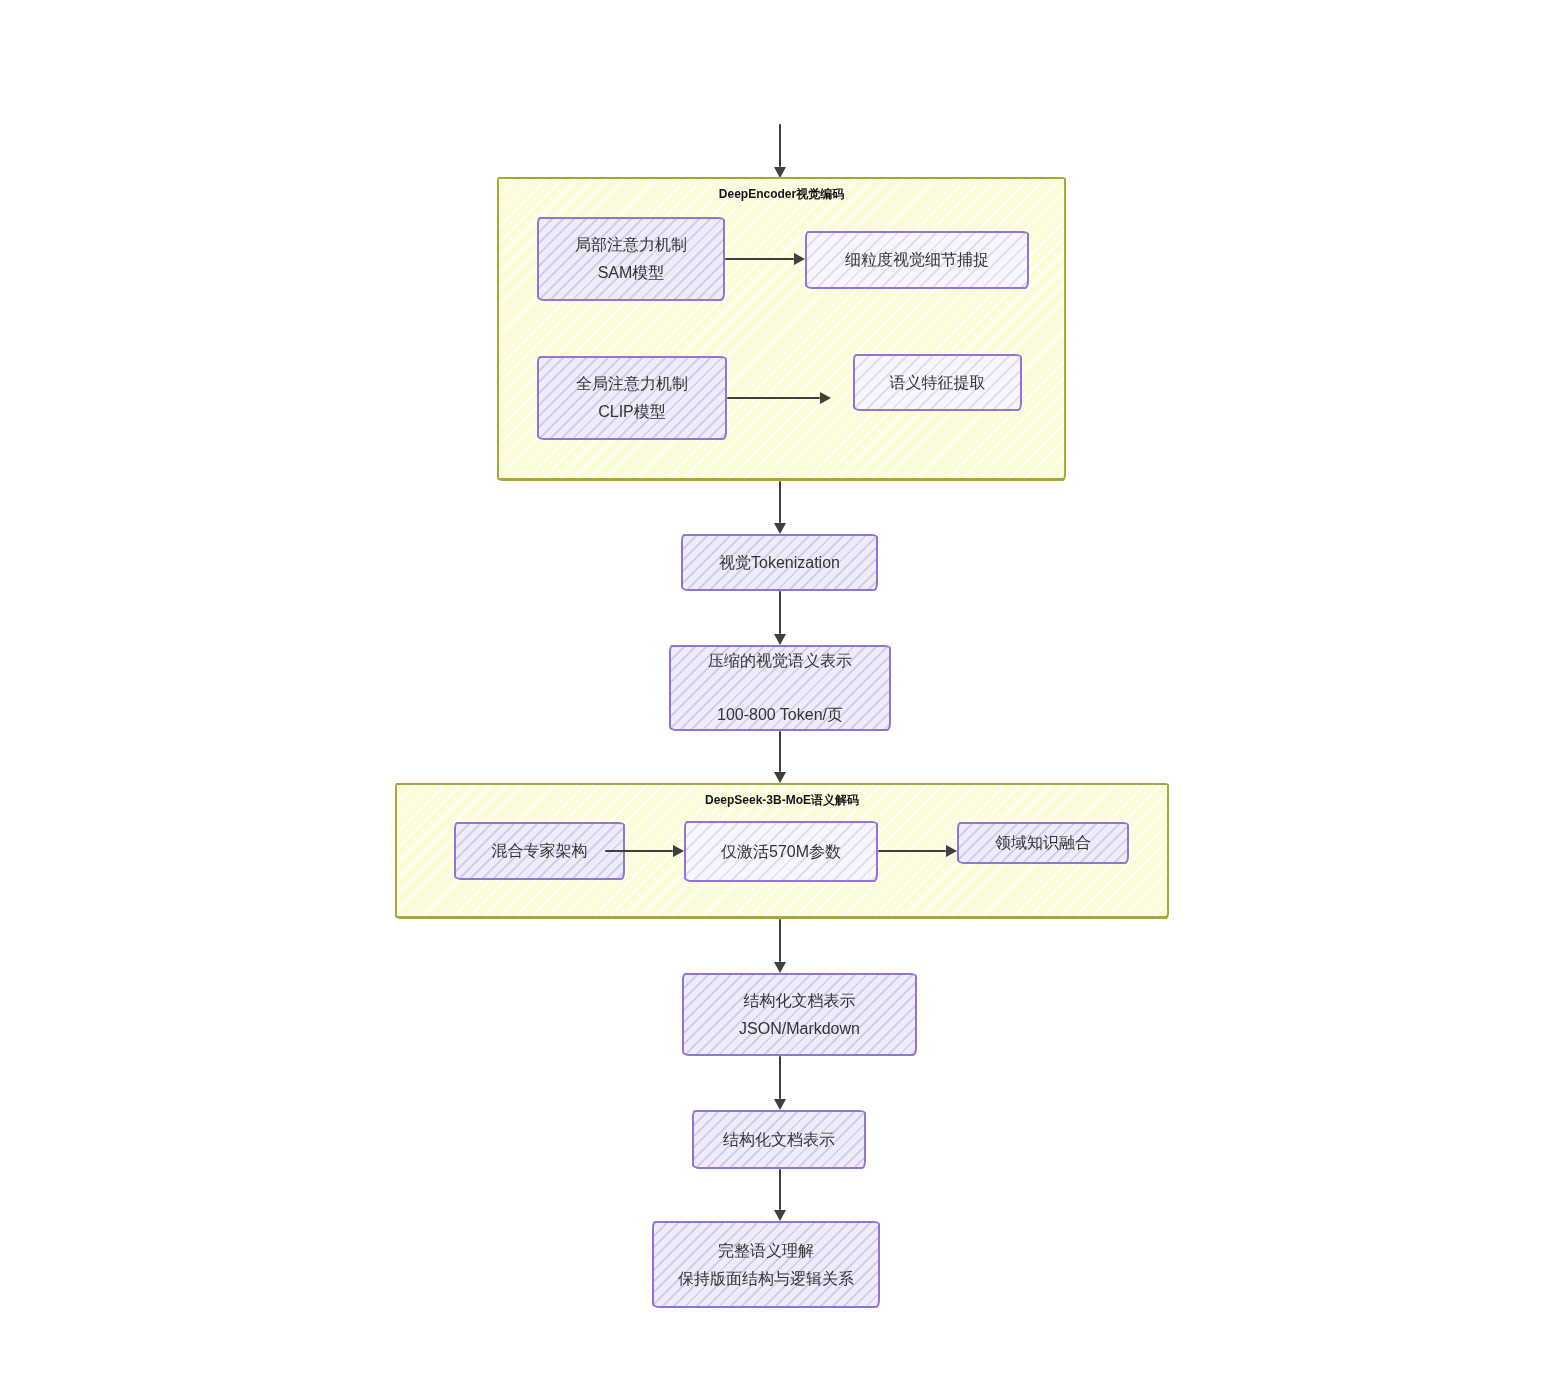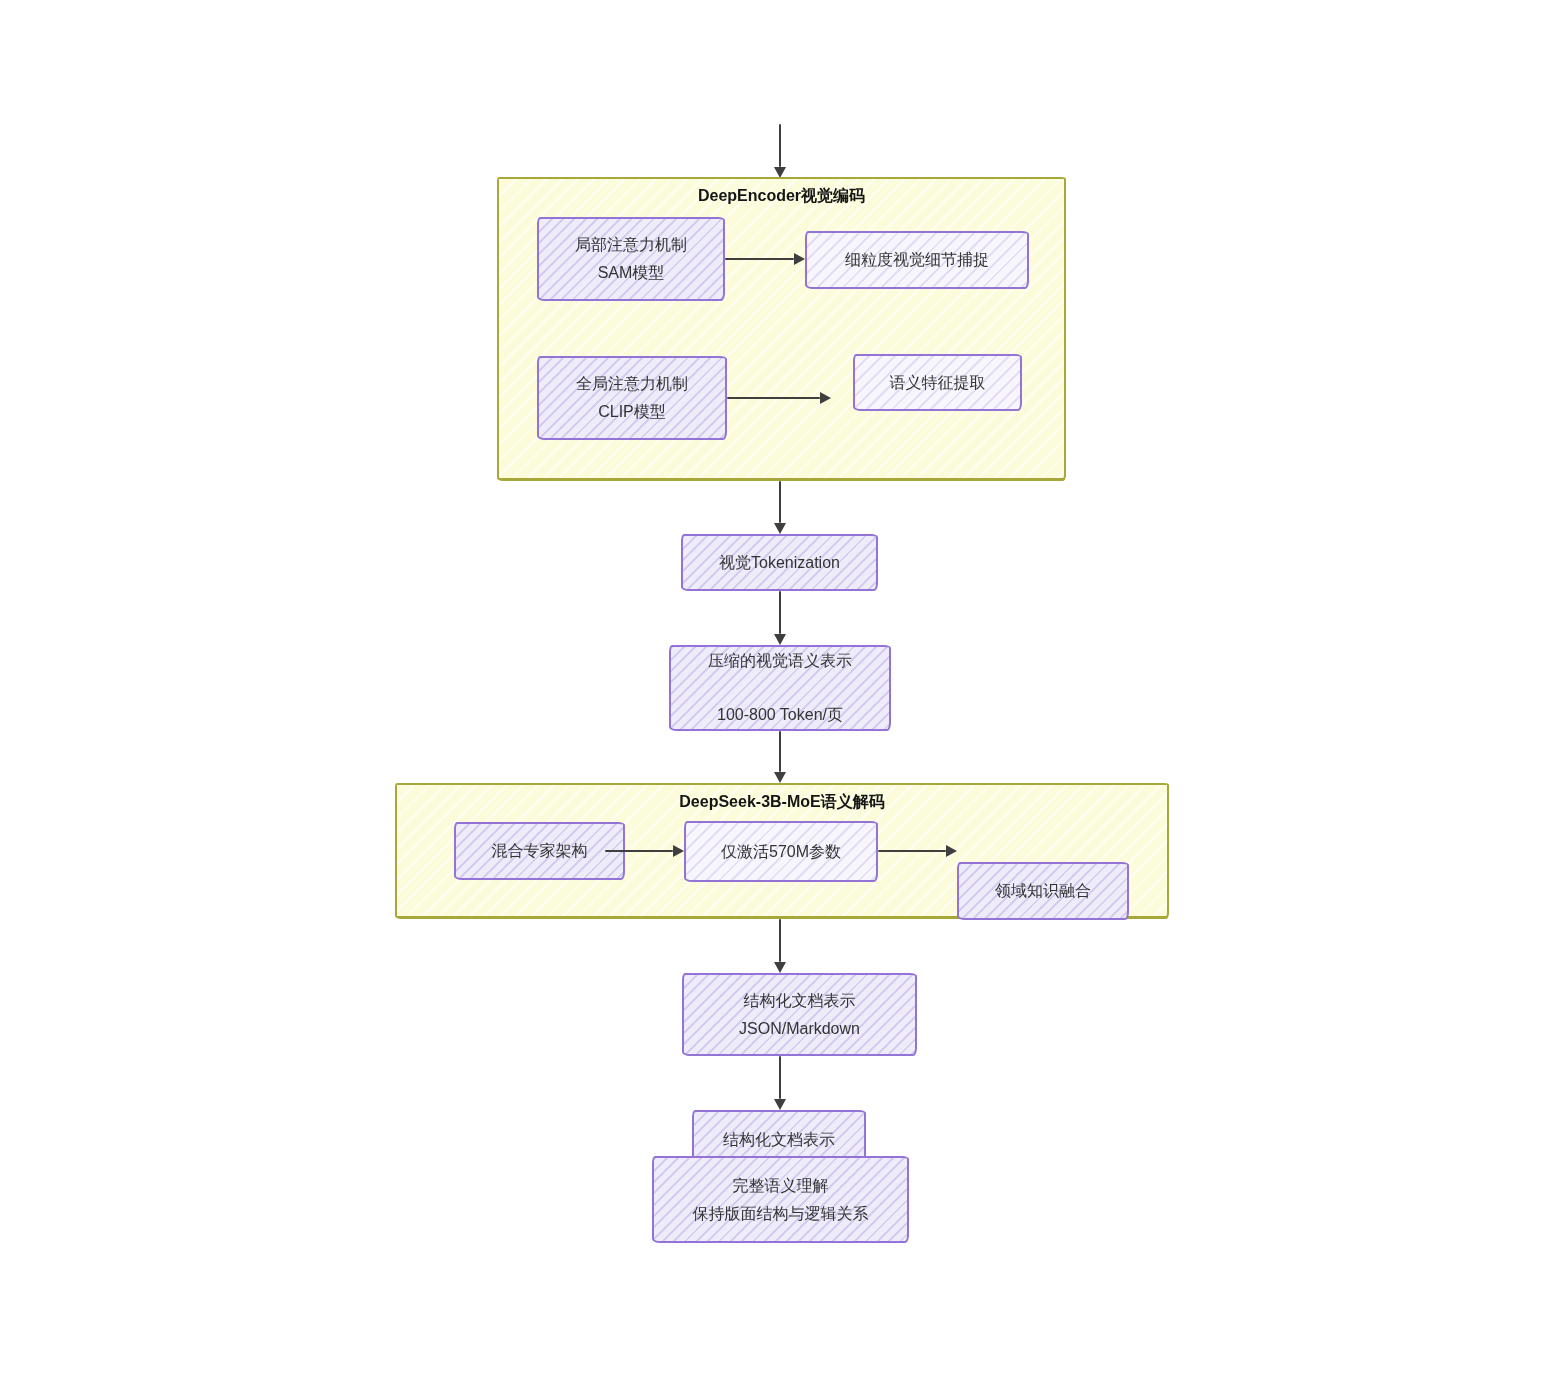--- a/index.html
+++ b/index.html
@@ -61,21 +61,21 @@
     border: 2px solid #a8a83a;
     border-bottom-width: 3px;
     border-radius: 2px 5px 3px 6px / 5px 2px 6px 3px;
   }
   .container-title {
     position: absolute;
     top: 7px;
     left: 0;
     width: 100%;
     text-align: center;
-    font-size: 16px;
+    font-size: 12px;
     font-weight: bold;
     color: #151515;
   }
 
   
   .arrow-v {
     position: absolute;
     width: 2px;
     background: #3f3f3f;
     border-radius: 1px;
@@ -165,37 +165,37 @@
   </div>
 
   <div class="arrow-h" style="left:605px; top:850px; width:68px;"></div>
 
   <div class="node node--light" style="left:684px; top:821px; width:194px; height:61px;">
     <span class="line">仅激活570M参数</span>
   </div>
 
   <div class="arrow-h" style="left:878px; top:850px; width:68px;"></div>
 
-  <div class="node" style="left:957px; top:862px; width:172px; height:58px;">
+  <div class="node" style="left:957px; top:822px; width:172px; height:42px;">
     <span class="line">领域知识融合</span>
   </div>
 
   <div class="arrow-v" style="left:779px; top:919px; height:43px;"></div>
 
   <div class="node" style="left:682px; top:973px; width:235px; height:83px;">
     <span class="line">结构化文档表示</span>
     <span class="line">JSON/Markdown</span>
   </div>
 
   <div class="arrow-v" style="left:779px; top:1056px; height:43px;"></div>
 
   <div class="node" style="left:692px; top:1110px; width:174px; height:59px;">
     <span class="line">结构化文档表示</span>
   </div>
 
   <div class="arrow-v" style="left:779px; top:1169px; height:41px;"></div>
 
-  <div class="node" style="left:652px; top:1156px; width:257px; height:87px;justify-content:center;">
+  <div class="node" style="left:652px; top:1221px; width:228px; height:87px;justify-content:center;">
     <span class="line">完整语义理解</span>
     <span class="line">保持版面结构与逻辑关系</span>
   </div>
 
 </div>
 
 </body></html>

